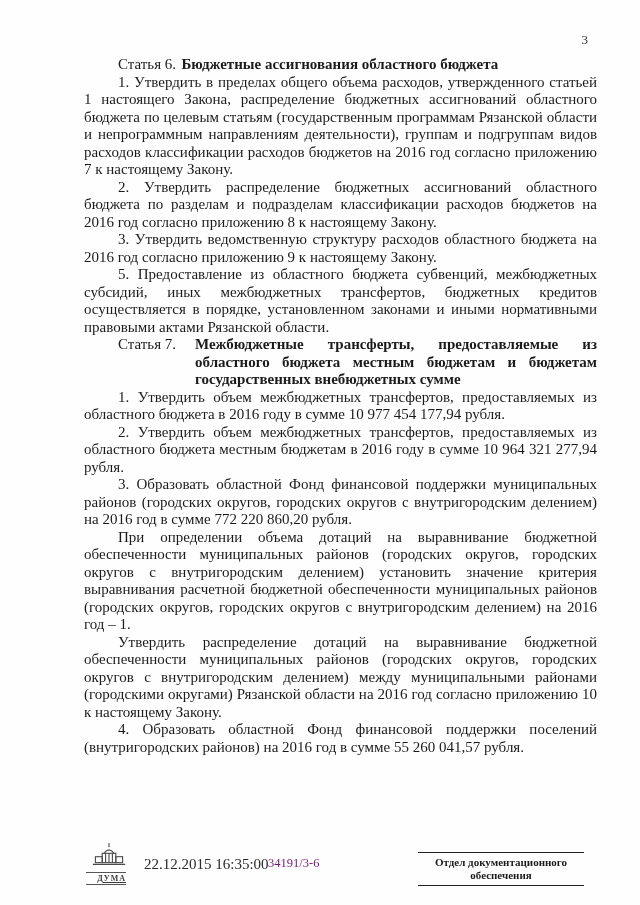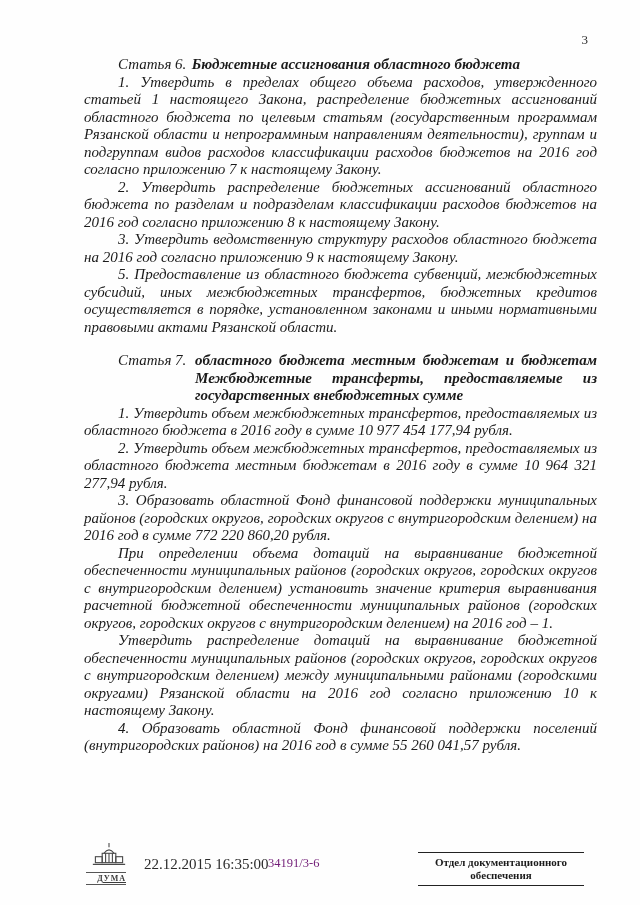--- a/index.html
+++ b/index.html
@@ -20,32 +20,30 @@
     color: #2a2a2a;
   }
   .content {
     position: absolute;
     left: 84px;
     top: 56px;
     width: 513px;
     font-size: 15px;
     line-height: 17.5px;
     text-align: justify;
-    font-style: italic;
   }
   .content p {
     margin: 0;
     text-indent: 34px;
   }
   .heading { text-align: left; }
   .heading .lbl { margin-right: 0.35em; }
   .bold { font-weight: bold; }
   .a7-heading {
     display: flex;
-    margin-top: 16px;
     padding-left: 34px;
     text-align: left;
     justify-content: center;
   }
   .a7-label { flex: 0 0 77px; }
   .a7-title { flex: 1; font-weight: bold; }
   .a7-title .stretch { text-align: justify; text-align-last: justify; }
   .footer {
     position: absolute;
     left: 0;
@@ -112,22 +110,22 @@
     <p class="heading"><span class="lbl">Статья 6.</span><span class="bold">Бюджетные ассигнования областного бюджета</span></p>
 
     <p>1. Утвердить в пределах общего объема расходов, утвержденного статьей 1 настоящего Закона, распределение бюджетных ассигнований областного бюджета по целевым статьям (государственным программам Рязанской области и непрограммным направлениям деятельности), группам и подгруппам видов расходов классификации расходов бюджетов на 2016 год согласно приложению 7 к настоящему Закону.</p>
     <p>2. Утвердить распределение бюджетных ассигнований областного бюджета по разделам и подразделам классификации расходов бюджетов на 2016 год согласно приложению 8 к настоящему Закону.</p>
     <p>3. Утвердить ведомственную структуру расходов областного бюджета на 2016 год согласно приложению 9 к настоящему Закону.</p>
     <p>5. Предоставление из областного бюджета субвенций, межбюджетных субсидий, иных межбюджетных трансфертов, бюджетных кредитов осуществляется в порядке, установленном законами и иными нормативными правовыми актами Рязанской области.</p>
 
     <div class="a7-heading">
       <span class="a7-label">Статья 7.</span>
       <div class="a7-title">
+        <div class="stretch">Межбюджетные трансферты, предоставляемые из</div>
         <div class="stretch">областного бюджета местным бюджетам и бюджетам</div>
-        <div class="stretch">Межбюджетные трансферты, предоставляемые из</div>
         <div>государственных внебюджетных сумме</div>
       </div>
     </div>
 
     <p>1. Утвердить объем межбюджетных трансфертов, предоставляемых из областного бюджета в 2016 году в сумме 10 977 454 177,94 рубля.</p>
     <p>2. Утвердить объем межбюджетных трансфертов, предоставляемых из областного бюджета местным бюджетам в 2016 году в сумме 10 964 321 277,94 рубля.</p>
     <p>3. Образовать областной Фонд финансовой поддержки муниципальных районов (городских округов, городских округов с внутригородским делением) на 2016 год в сумме 772 220 860,20 рубля.</p>
     <p>При определении объема дотаций на выравнивание бюджетной обеспеченности муниципальных районов (городских округов, городских округов с внутригородским делением) установить значение критерия выравнивания расчетной бюджетной обеспеченности муниципальных районов (городских округов, городских округов с внутригородским делением) на 2016 год – 1.</p>
     <p>Утвердить распределение дотаций на выравнивание бюджетной обеспеченности муниципальных районов (городских округов, городских округов с внутригородским делением) между муниципальными районами (городскими округами) Рязанской области на 2016 год согласно приложению 10 к настоящему Закону.</p>
     <p>4. Образовать областной Фонд финансовой поддержки поселений (внутригородских районов) на 2016 год в сумме 55 260 041,57 рубля.</p>

